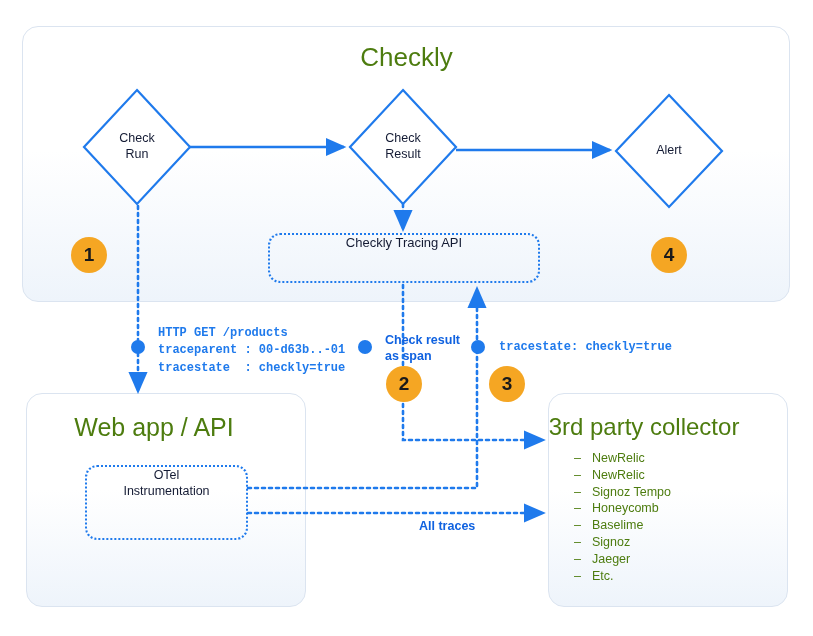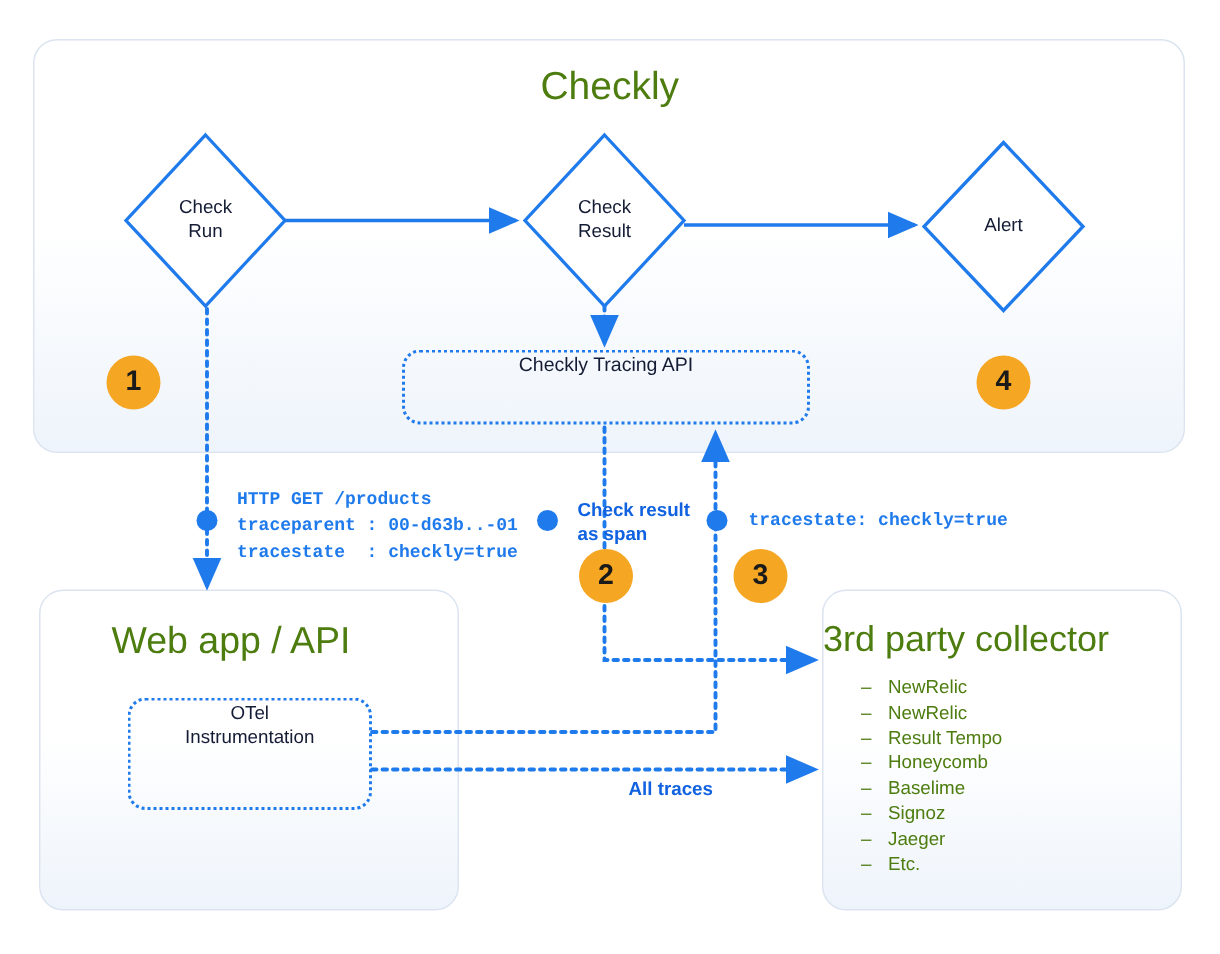--- a/index.html
+++ b/index.html
@@ -133,21 +133,21 @@
 traceparent : 00-d63b..-01
 tracestate  : checkly=true</div>
   <div class="blue-lbl" id="lbl-checkresult">Check result
 as span</div>
   <div class="mono" id="lbl-tracestate3">tracestate: checkly=true</div>
   <div class="blue-lbl" id="lbl-alltraces">All traces</div>
 
   <div id="collector-list">
       <div><span class="dash">–</span><span>NewRelic</span></div>
       <div><span class="dash">–</span><span>NewRelic</span></div>
-      <div><span class="dash">–</span><span>Result Tempo</span></div>
+      <div><span class="dash">–</span><span>Signoz Tempo</span></div>
       <div><span class="dash">–</span><span>Honeycomb</span></div>
       <div><span class="dash">–</span><span>Baselime</span></div>
       <div><span class="dash">–</span><span>Signoz</span></div>
       <div><span class="dash">–</span><span>Jaeger</span></div>
       <div><span class="dash">–</span><span>Etc.</span></div>
     </div>
 
 </div>
 
 </body></html>

